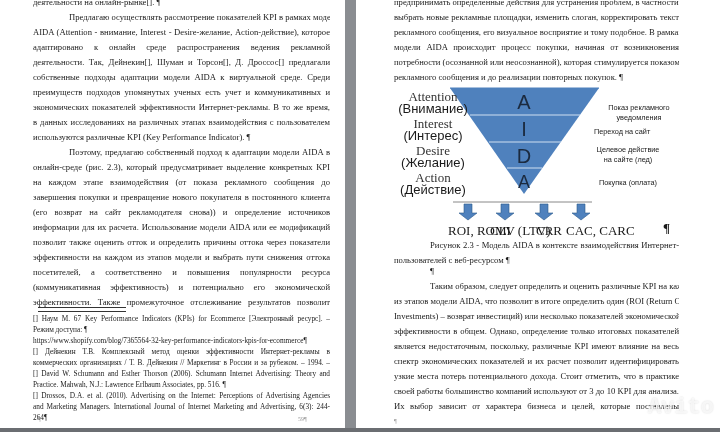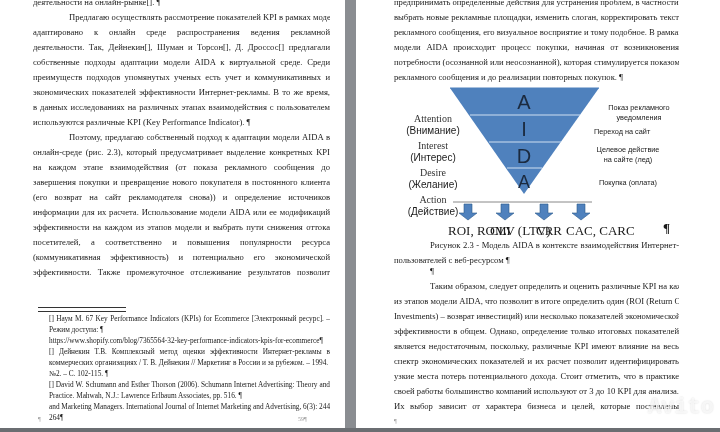--- a/index.html
+++ b/index.html
@@ -9,65 +9,67 @@
   #page-right{left:356px;width:364px;height:428px;}
   .divider{position:absolute;left:345px;top:0;width:11px;height:432px;background:#8a8d91;}
   .bottombar{position:absolute;left:0;top:428px;width:720px;height:4px;background:#6b6e72;}
   .text{position:absolute;left:33px;width:297px;font-size:8.6px;line-height:15px;text-align:justify;}
   #page-right .text{left:38px;width:285px;}
   .line{display:block;white-space:nowrap;text-align:justify;text-align-last:justify;height:15px;overflow:hidden;}
   .line.last{text-align-last:left;}
   .line.indent{padding-left:36px;}
   .fn-sep{position:absolute;left:38px;top:307px;width:88px;height:3px;border:1px solid #333;border-left:none;border-right:none;}
   .footnotes{position:absolute;left:33px;top:313px;width:297px;font-size:7.3px;line-height:11px;}
-  .footnotes .line{height:11px;margin-left:16px;}
+  .footnotes .line{height:11px;}
   .pagemark{position:absolute;font-size:6px;color:#999;}
   
   .diagram{position:absolute;left:38px;top:84px;width:290px;height:150px;}
-  .lbl-left{position:absolute;left:0;width:78px;text-align:center;font-size:10px;line-height:12px;margin-top:22px;}
+  .lbl-left{position:absolute;left:0;width:78px;text-align:center;font-size:13px;line-height:12px;}
   .lbl-left .en{font-family:"Liberation Serif",serif;color:#333;}
   .lbl-left .ru{font-family:"Liberation Sans",sans-serif;}
   .lbl-right{position:absolute;left:236px;width:70px;font-family:"Liberation Sans",sans-serif;font-size:7.3px;line-height:10px;text-align:center;}
   .metric{position:absolute;font-size:13px;top:139px;white-space:nowrap;}
 </style>
 </head>
 <body>
 
 <div class="page" id="page-left">
   <div class="text" id="left-body" style="top:-5px;">
       <span class="line last">деятельности на онлайн-рынке[]. ¶</span>
       <span class="line indent">Предлагаю осуществлять рассмотрение показателей KPI в рамках модели</span>
+      <span class="line ">AIDA (Attention - внимание, Interest - Desire-желание, Action-действие), которое</span>
       <span class="line ">адаптировано к онлайн среде распространения ведения рекламной</span>
       <span class="line ">деятельности. Так, Дейнекин[], Шуман и Торсон[], Д. Дроссос[] предлагали</span>
       <span class="line ">собственные подходы адаптации модели AIDA к виртуальной среде. Среди</span>
       <span class="line ">преимуществ подходов упомянутых ученых есть учет и коммуникативных и</span>
       <span class="line ">экономических показателей эффективности Интернет-рекламы. В то же время,</span>
       <span class="line ">в данных исследованиях на различных этапах взаимодействия с пользователем</span>
       <span class="line last">используются различные KPI (Key Performance Indicator). ¶</span>
       <span class="line indent">Поэтому, предлагаю собственный подход к адаптации модели AIDA в</span>
       <span class="line ">онлайн-среде (рис. 2.3), который предусматривает выделение конкретных KPI</span>
       <span class="line ">на каждом этапе взаимодействия (от показа рекламного сообщения до</span>
       <span class="line ">завершения покупки и превращение нового покупателя в постоянного клиента</span>
       <span class="line ">(его возврат на сайт рекламодателя снова)) и определение источников</span>
       <span class="line ">информации для их расчета. Использование модели AIDA или ее модификаций</span>
+      <span class="line ">позволит также оценить отток и определить причины оттока через показатели</span>
       <span class="line ">эффективности на каждом из этапов модели и выбрать пути снижения оттока</span>
       <span class="line ">посетителей, а соответственно и повышения популярности ресурса</span>
       <span class="line ">(коммуникативная эффективность) и потенциально его экономической</span>
       <span class="line ">эффективности. Также промежуточное отслеживание результатов позволит</span>
     </div>
   <div class="fn-sep"></div>
   <div class="footnotes" id="left-fn">
       <span class="line ">[] Наум М. 67 Key Performance Indicators (KPIs) for Ecommerce [Электронный ресурс]. –</span>
       <span class="line last">Режим доступа: ¶</span>
       <span class="line last">https://www.shopify.com/blog/7365564-32-key-performance-indicators-kpis-for-ecommerce¶</span>
       <span class="line ">[] Дейнекин Т.В. Комплексный метод оценки эффективности Интернет-рекламы в</span>
       <span class="line ">коммерческих организациях / Т. В. Дейнекин // Маркетинг в России и за рубежом. – 1994. –</span>
-      <span class="line last">№2. – С. 102-115. ¶</span>
       <span class="line ">[] David W. Schumann and Esther Thorson (2006). Schumann Internet Advertising: Theory and</span>
       <span class="line last">Practice. Mahwah, N.J.: Lawrence Erlbaum Associates, pp. 516. ¶</span>
+      <span class="line ">[] Drossos, D.A. et al. (2010). Advertising on the Internet: Perceptions of Advertising Agencies</span>
       <span class="line ">and Marketing Managers. International Journal of Internet Marketing and Advertising, 6(3): 244-</span>
       <span class="line last">264¶</span>
     </div>
   <div class="pagemark" style="left:38px;top:416px;">¶</div>
   <div class="pagemark" style="left:298px;top:416px;">59¶</div>
 </div>
 
 <div class="divider"></div>
 
 <div class="page" id="page-right">

